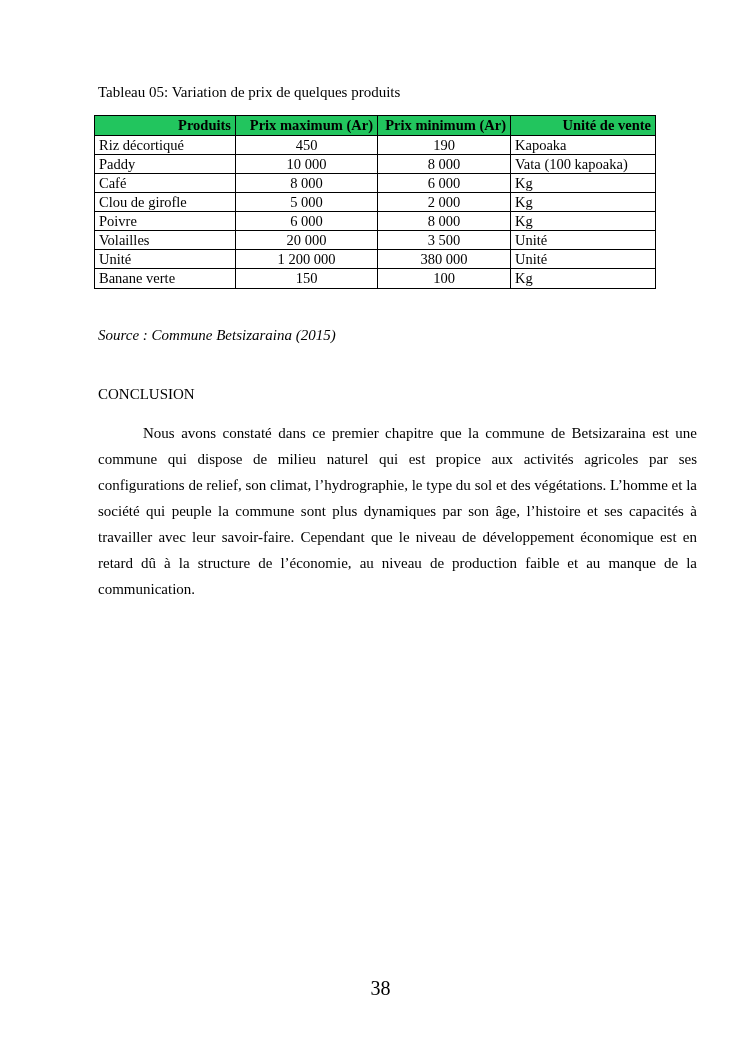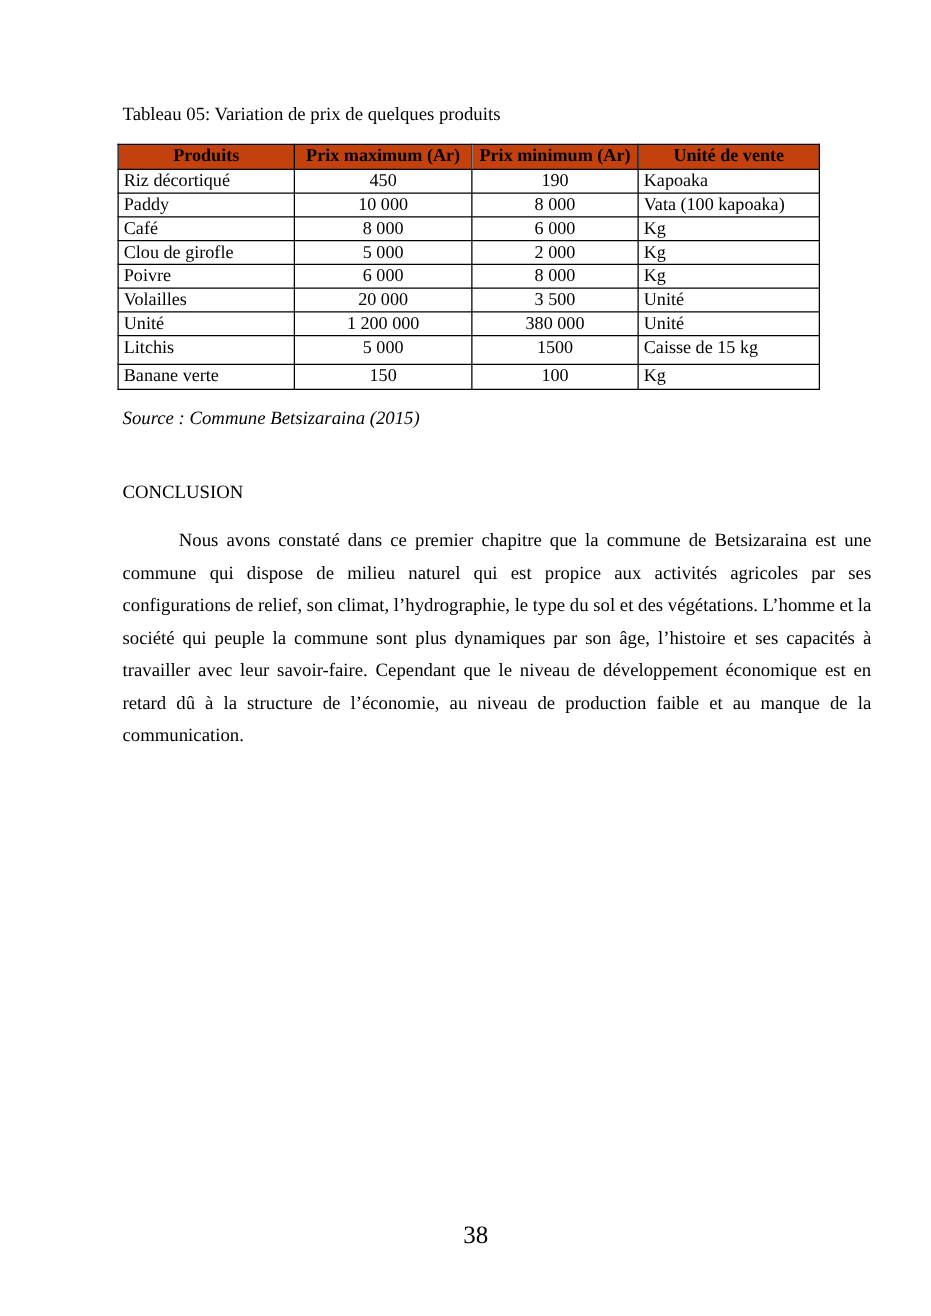--- a/index.html
+++ b/index.html
@@ -34,23 +34,23 @@
   .price-table th, .price-table td {
     border: 1px solid #000000;
     font-size: 14.5px;
     line-height: 16px;
     padding: 1px 4px 0 4px;
     vertical-align: top;
     overflow: hidden;
     white-space: nowrap;
   }
   .price-table th {
-    background: #c2410c;
+    background: #22c55e;
     font-weight: bold;
-    text-align: center;
+    text-align: right;
     height: 18px;
   }
   .price-table td { height: 17px; }
   .price-table td.num { text-align: center; }
   .price-table tr.tall td { height: 21px; }
   .price-table tr.mid td { height: 18px; }
 
   .source-line {
     position: absolute;
     left: 82px;
@@ -146,26 +146,20 @@
           <td class="num">20 000</td>
           <td class="num">3 500</td>
           <td>Unité</td>
         </tr>
         <tr>
           <td>Unité</td>
           <td class="num">1 200 000</td>
           <td class="num">380 000</td>
           <td>Unité</td>
         </tr>
-        <tr class="tall">
-          <td>Litchis</td>
-          <td class="num">5 000</td>
-          <td class="num">1500</td>
-          <td>Caisse de 15 kg</td>
-        </tr>
         <tr class="mid">
           <td>Banane verte</td>
           <td class="num">150</td>
           <td class="num">100</td>
           <td>Kg</td>
         </tr>
       </tbody>
   </table>
 
   <div class="source-line">Source : Commune Betsizaraina (2015)</div>

